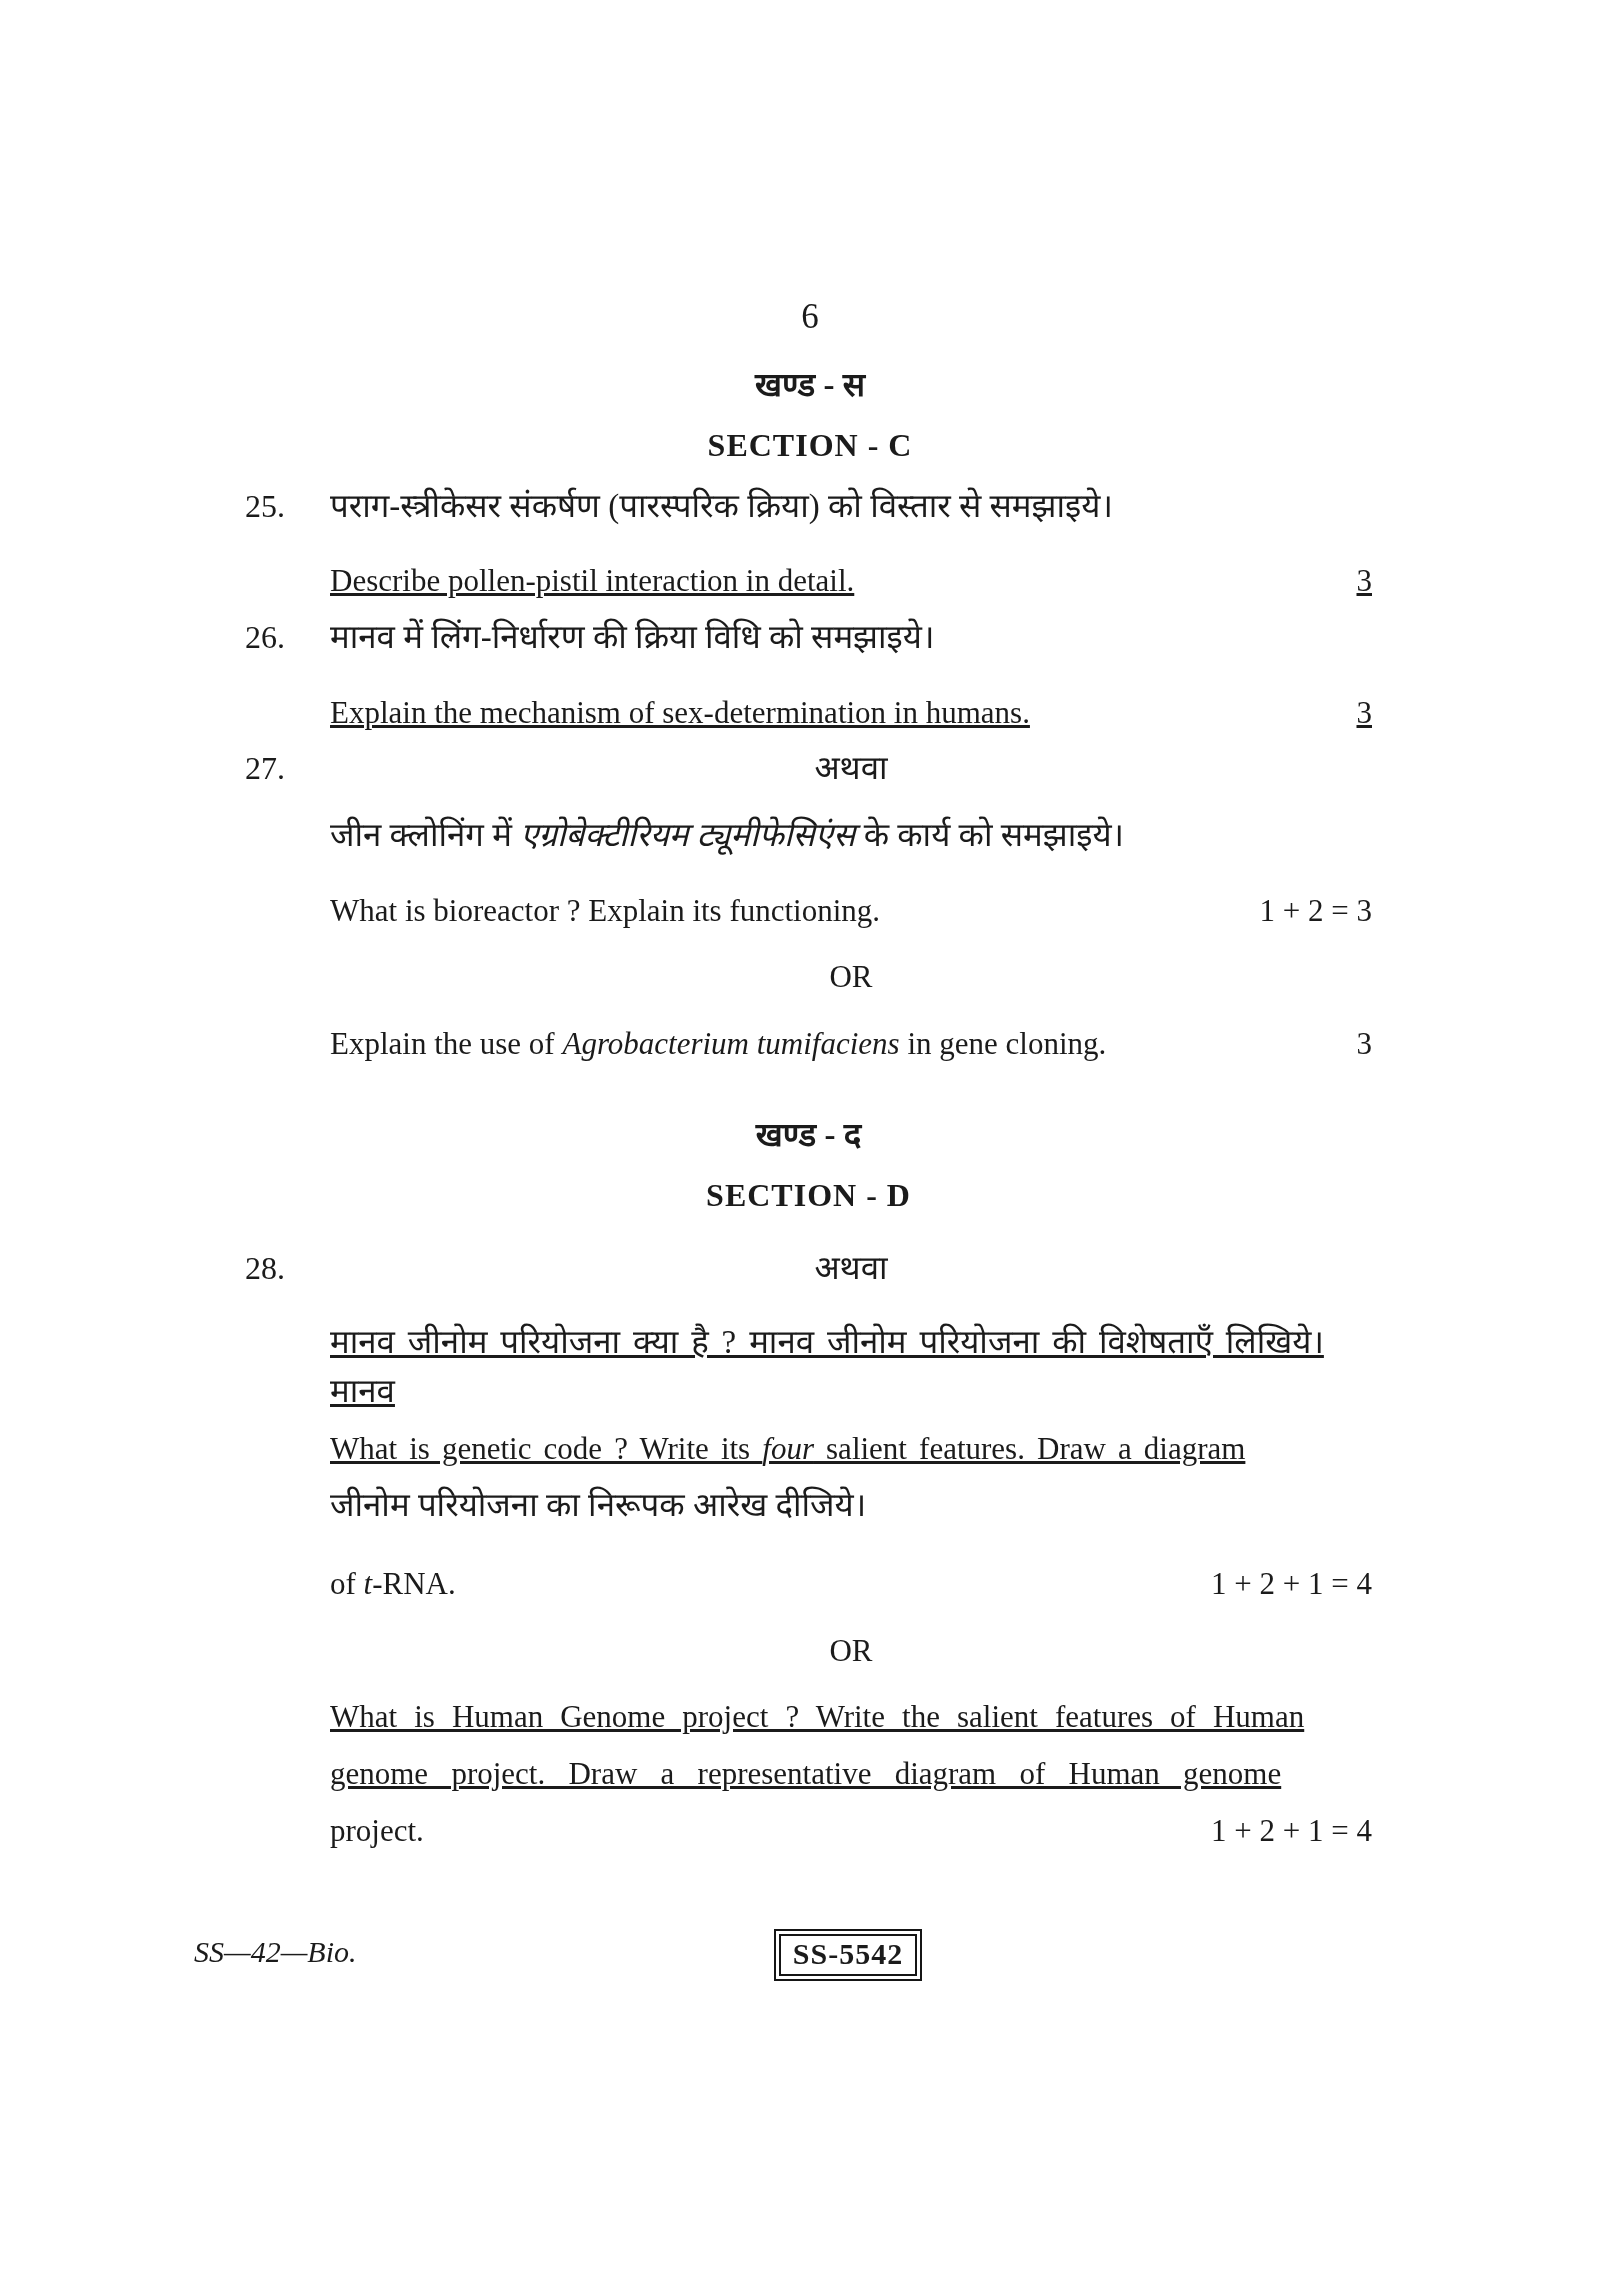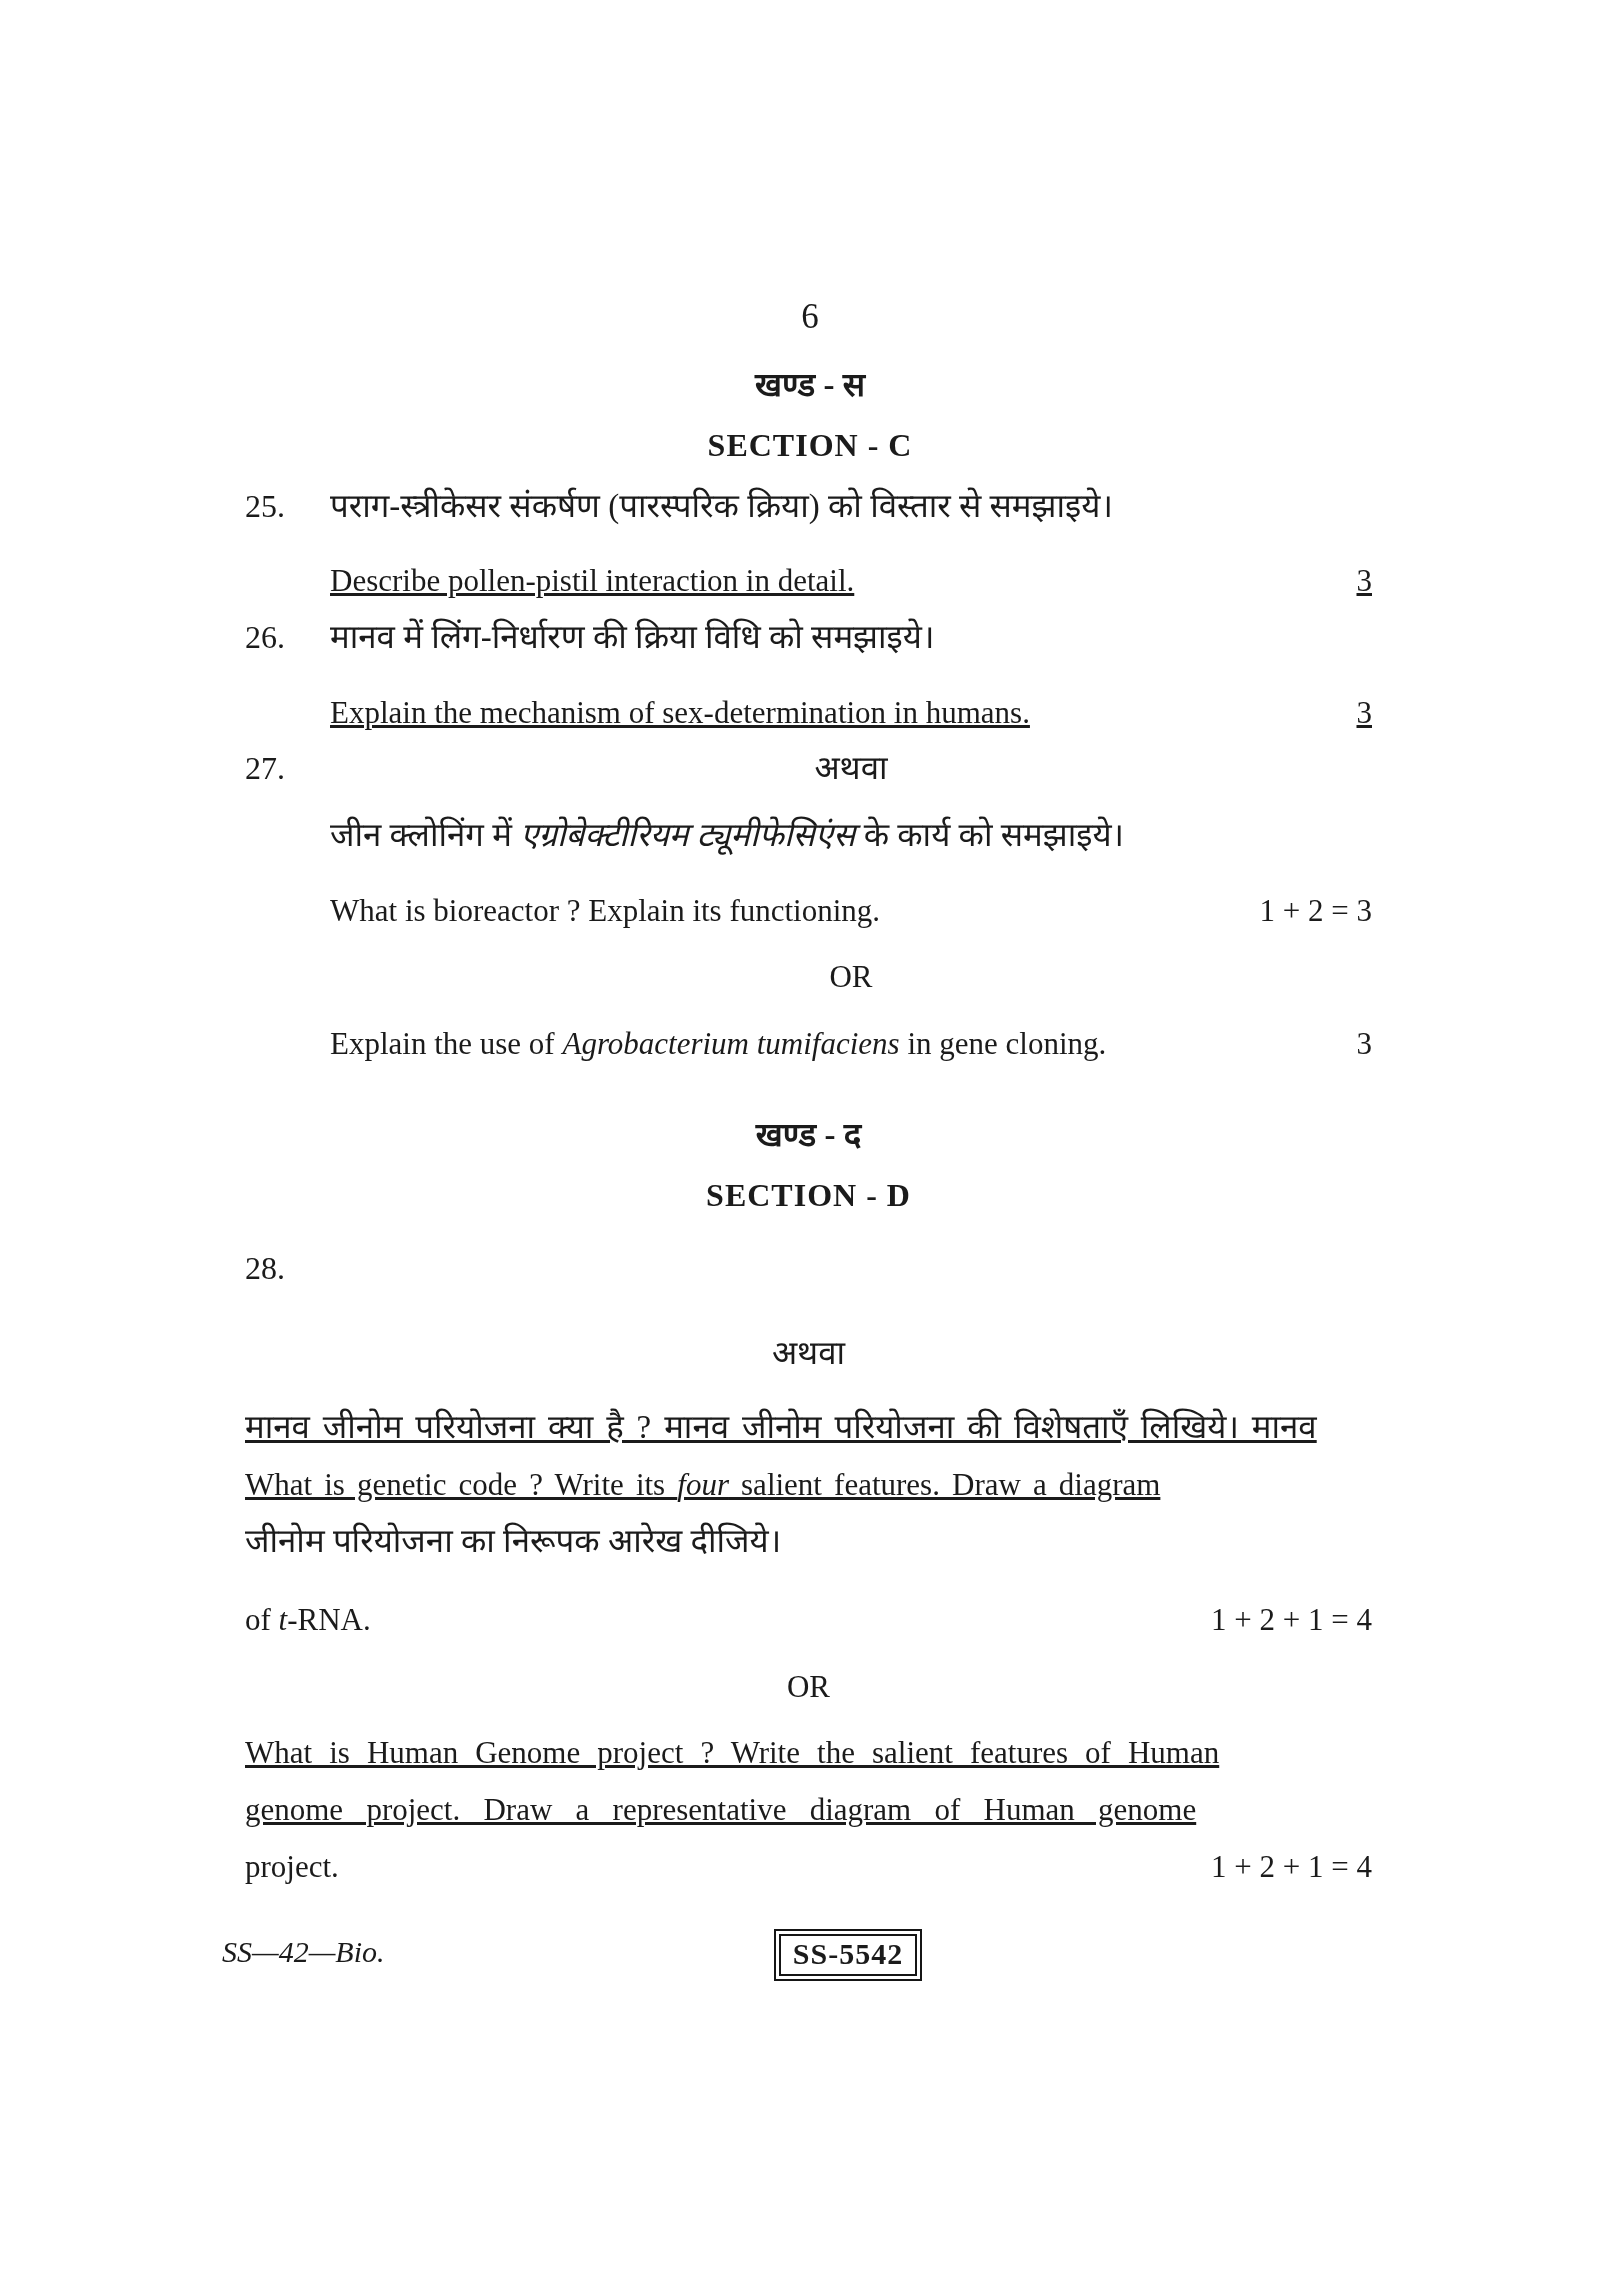--- a/index.html
+++ b/index.html
@@ -52,33 +52,33 @@
   .marks { font-size: 31px; white-space: nowrap; padding-left: 19.6px; }
   .or-row { text-align: center; }
   .mb-sm { margin-bottom: 7.8px; text-decoration: underline; }
   .mb-md { margin-bottom: 17.6px; }
   .mb-lg { margin-bottom: 25.5px; }
   .mb-xl { margin-bottom: 29px; }
   .stretch-1 { word-spacing: 0.14em; }
   .stretch-2 { word-spacing: 0.30em; margin-top: 16px; }
   .stretch-3 { word-spacing: 0.50em; }
   .section-d-block { margin-top: 45px; }
-  .q28-block { margin-top: 25.5px; flex-direction: column; }
+  .q28-block { margin-top: 25.5px; }
   i { font-style: italic; }
   b { font-weight: bold; }
   .footer {
     position: absolute;
     top: 1929px;
     left: 0;
     width: 100%;
     height: 59px;
   }
   .footer-left {
     position: absolute;
-    left: 222px;
+    left: 194px;
     top: 5.9px;
     font-size: 30px;
     font-style: italic;
   }
   .footer-code-box {
     position: absolute;
     left: 774px;
     top: 0;
     border: 7.8px double #151515;
     padding: 1px 11.8px 2.9px 11.8px;

